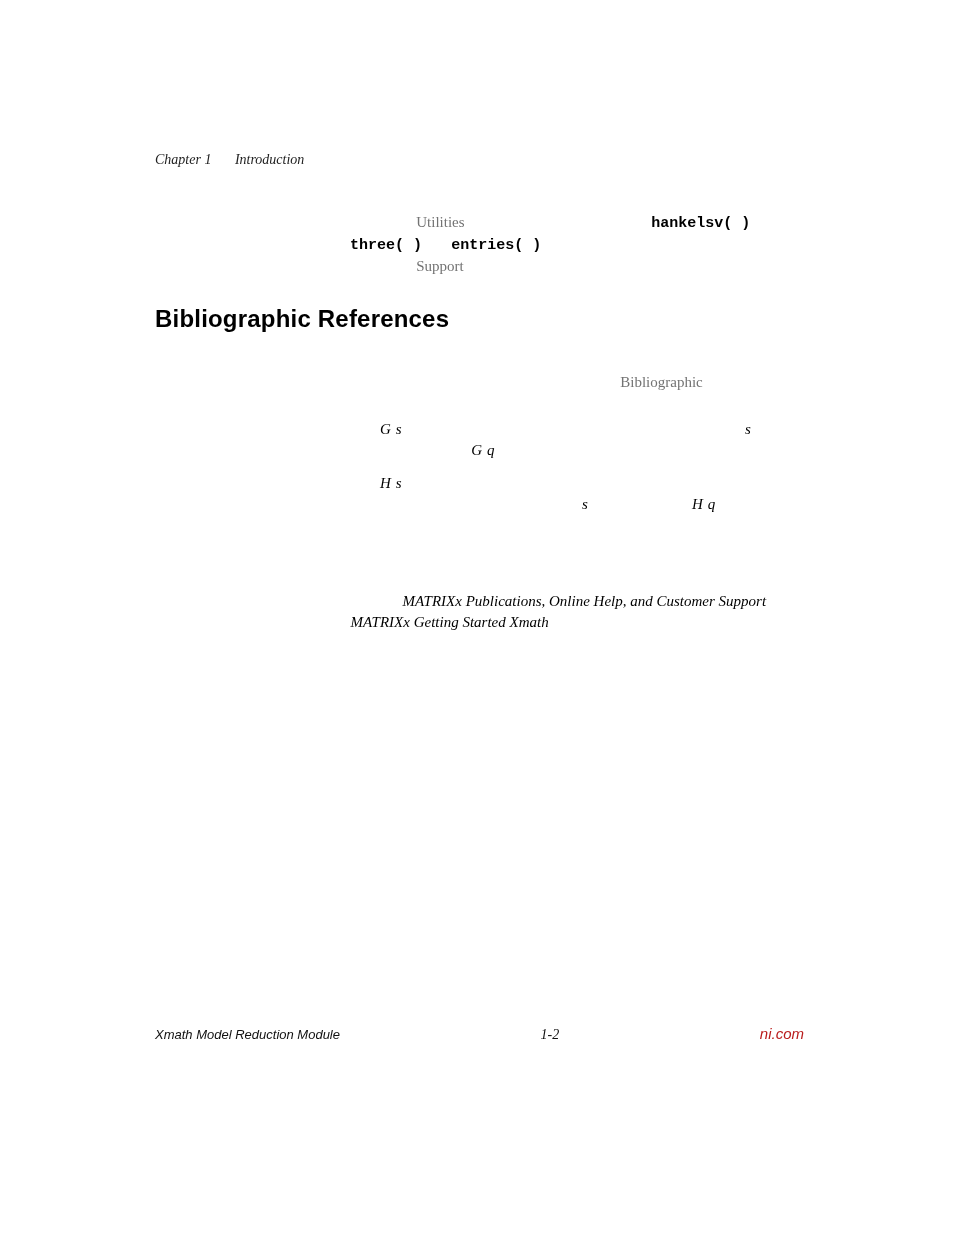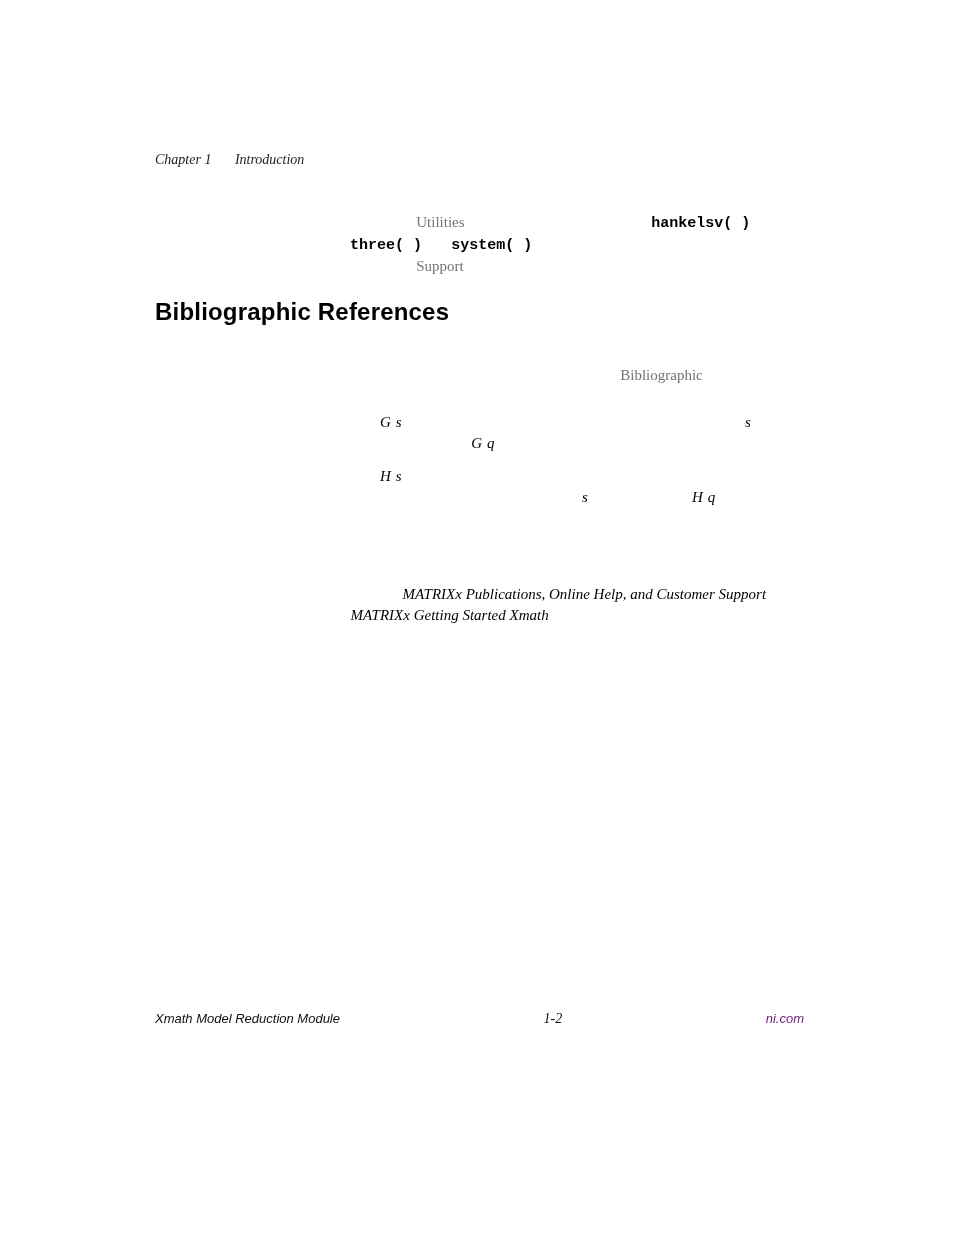--- a/index.html
+++ b/index.html
@@ -30,21 +30,21 @@
     margin-left: 195px; 
     font-size: 15px;
     line-height: 21px;
   }
   .link { color: #737373; }
   .mono { font-family: "Courier New", Courier, monospace; font-style: normal; font-weight: bold; }
   h2.section {
     font-family: Arial, Helvetica, sans-serif;
     font-weight: 700;
     font-size: 24px;
-    margin: 21px 0 18px 0;
+    margin: 28px 0 18px 0;
     letter-spacing: 0.2px;
   }
 
   
   .p1 { margin-bottom: 6px; } 
   .p1 .line1 { white-space: pre; }
   .p1 .line2 { white-space: pre; }
 
   
   .bib-para { margin-top: 4px; }
@@ -66,43 +66,43 @@
   
   .conv-para { margin-top: 10px; }
   .conv-para .line1 { display: block; }
   .conv-para .line2 { display: block; margin-left: -37px; }
 
   
   .footer {
     position: absolute;
     left: 155px;
     right: 150px;
-    bottom: 156px;
+    bottom: 140px;
     display: flex;
     justify-content: space-between;
     align-items: baseline;
     font-size: 13px;
   }
   .footer .left { font-style: italic; font-family: Arial, Helvetica, sans-serif; font-size: 13px; color: #111; }
   .footer .center { font-style: italic; font-family: "Times New Roman", serif; font-size: 14px; color: #111; }
-  .footer .right { font-style: italic; font-family: Arial, Helvetica, sans-serif; font-size: 13px; color: #701a75; }
+  .footer .right { font-style: italic; font-family: Arial, Helvetica, sans-serif; font-size: 15px; color: #b91c1c; }
 </style>
 </head>
 <body>
 
 <div class="page">
 
   <div class="running-head">
     <span class="chap">Chapter 1</span>
     <span>Introduction</span>
   </div>
 
   <div class="body-block p1">
     <div class="line1"><span class="hidden">Chapter 6, </span><span class="link">Utilities</span><span class="hidden">, describes three utility functio </span><span class="mono">hankelsv( )</span></div>
-    <div class="line2"><span class="mono">three( )</span><span class="hidden"> and </span><span class="mono">system( )</span></div>
+    <div class="line2"><span class="mono">three( )</span><span class="hidden"> and </span><span class="mono">entries( )</span></div>
     <div class="line3"><span class="hidden">Chapter 7, </span><span class="link">Support</span></div>
   </div>
 
   <h2 class="section">Bibliographic References</h2>
 
   <div class="body-block bib-para">
     <div>
       <span class="hidden">Throughout this document, bibliographic references are cited with</span>
     </div>
     <div>

